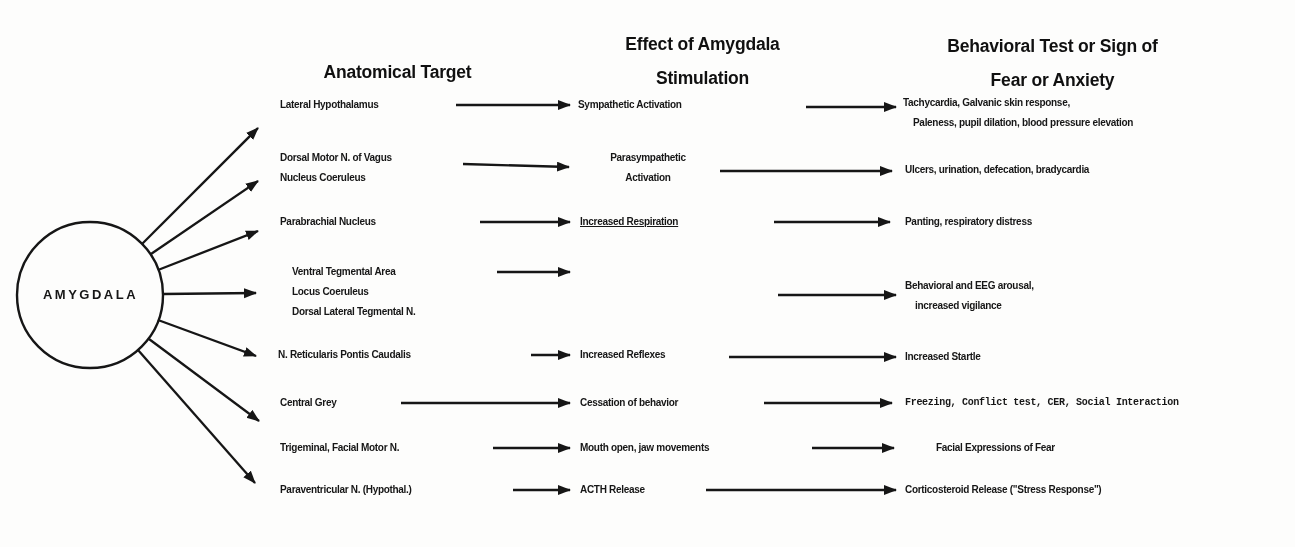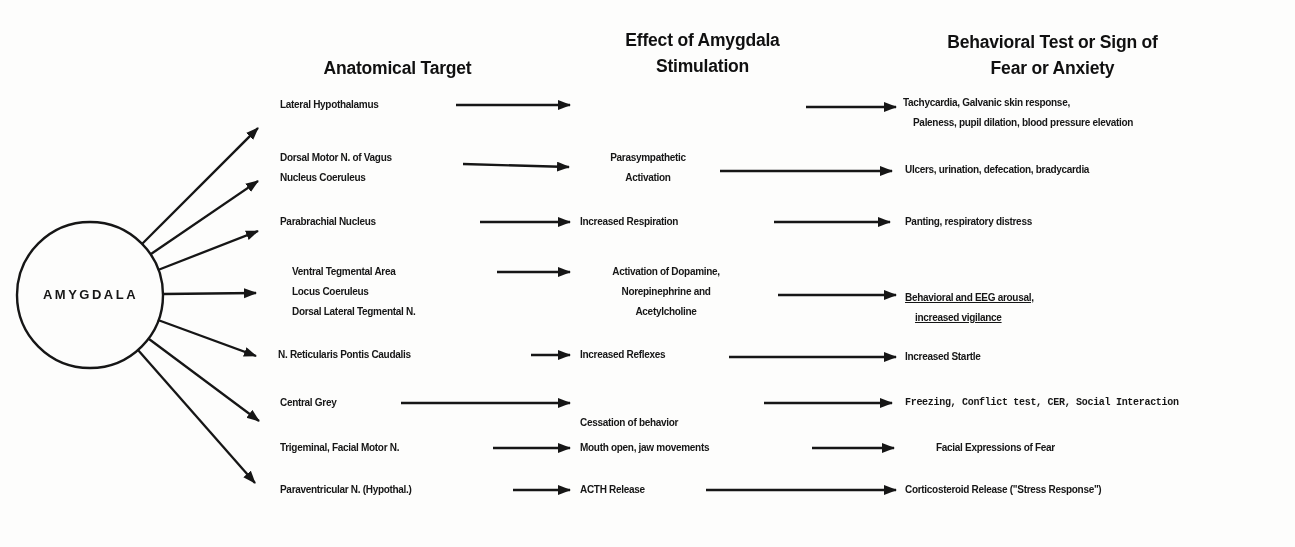--- a/index.html
+++ b/index.html
@@ -20,21 +20,21 @@
     font-size:10px;
     line-height:20px;
     font-weight:700;
     letter-spacing:-0.3px;
     white-space:pre-line;
     color:#161616;
   }
   .hdr{
     position:absolute;
     font-size:17.5px;
-    line-height:26px;
+    line-height:34px;
     font-weight:700;
     letter-spacing:-0.2px;
     text-align:center;
     white-space:pre-line;
     color:#101010;
   }
   .center{text-align:center;}
   .hang{padding-left:10px;text-indent:-10px;}
   #amygdala-label{
     position:absolute;
@@ -94,48 +94,46 @@
 
   <div id="amygdala-label">AMYGDALA</div>
 
   <div class="hdr" style="left:280px;top:55px;width:235px;">Anatomical Target</div>
   <div class="hdr" style="left:585px;top:27px;width:235px;">Effect of Amygdala
 Stimulation</div>
   <div class="hdr" style="left:895px;top:29px;width:315px;">Behavioral Test or Sign of
 Fear or Anxiety</div>
 
   <div class="cell" style="left:280px;top:95px;">Lateral Hypothalamus</div>
+  <div class="cell" style="left:578px;top:95px;">Sympathetic Activation</div>
   <div class="cell hang" style="left:903px;top:93px;">Tachycardia, Galvanic skin response,
 Paleness, pupil dilation, blood pressure elevation</div>
 
   <div class="cell" style="left:280px;top:148px;">Dorsal Motor N. of Vagus
 Nucleus Coeruleus</div>
   <div class="cell center" style="left:563px;top:148px;width:170px;">Parasympathetic
 Activation</div>
   <div class="cell" style="left:905px;top:160px;">Ulcers, urination, defecation, bradycardia</div>
 
   <div class="cell" style="left:280px;top:212px;">Parabrachial Nucleus</div>
-  <div class="cell" style="left:580px;top:212px;">Increased Respiration</div>
+  <div class="cell" style="left:580px;top:212px;text-decoration:underline;">Increased Respiration</div>
   <div class="cell" style="left:905px;top:212px;">Panting, respiratory distress</div>
 
   <div class="cell" style="left:280px;top:262px;margin-left:12px;">Ventral Tegmental Area
 Locus Coeruleus
 Dorsal Lateral Tegmental N.</div>
-  <div class="cell center" style="left:576px;top:262px;width:180px;">Activation of Dopamine,
-Norepinephrine and
-Acetylcholine</div>
-  <div class="cell hang" style="left:905px;top:288px;text-decoration:underline;">Behavioral and EEG arousal,
+  <div class="cell hang" style="left:905px;top:276px;">Behavioral and EEG arousal,
 increased vigilance</div>
 
   <div class="cell" style="left:278px;top:345px;">N. Reticularis Pontis Caudalis</div>
   <div class="cell" style="left:580px;top:345px;">Increased Reflexes</div>
   <div class="cell" style="left:905px;top:347px;">Increased Startle</div>
 
   <div class="cell" style="left:280px;top:393px;">Central Grey</div>
-  <div class="cell" style="left:580px;top:413px;">Cessation of behavior</div>
+  <div class="cell" style="left:580px;top:393px;">Cessation of behavior</div>
   <div class="cell" style="left:905px;top:393px;font-family:Liberation Mono, monospace;">Freezing, Conflict test, CER, Social Interaction</div>
 
   <div class="cell" style="left:280px;top:438px;">Trigeminal, Facial Motor N.</div>
   <div class="cell" style="left:580px;top:438px;">Mouth open, jaw movements</div>
   <div class="cell" style="left:936px;top:438px;">Facial Expressions of Fear</div>
 
   <div class="cell" style="left:280px;top:480px;">Paraventricular N. (Hypothal.)</div>
   <div class="cell" style="left:580px;top:480px;">ACTH Release</div>
   <div class="cell" style="left:905px;top:480px;">Corticosteroid Release ("Stress Response")</div>
 

